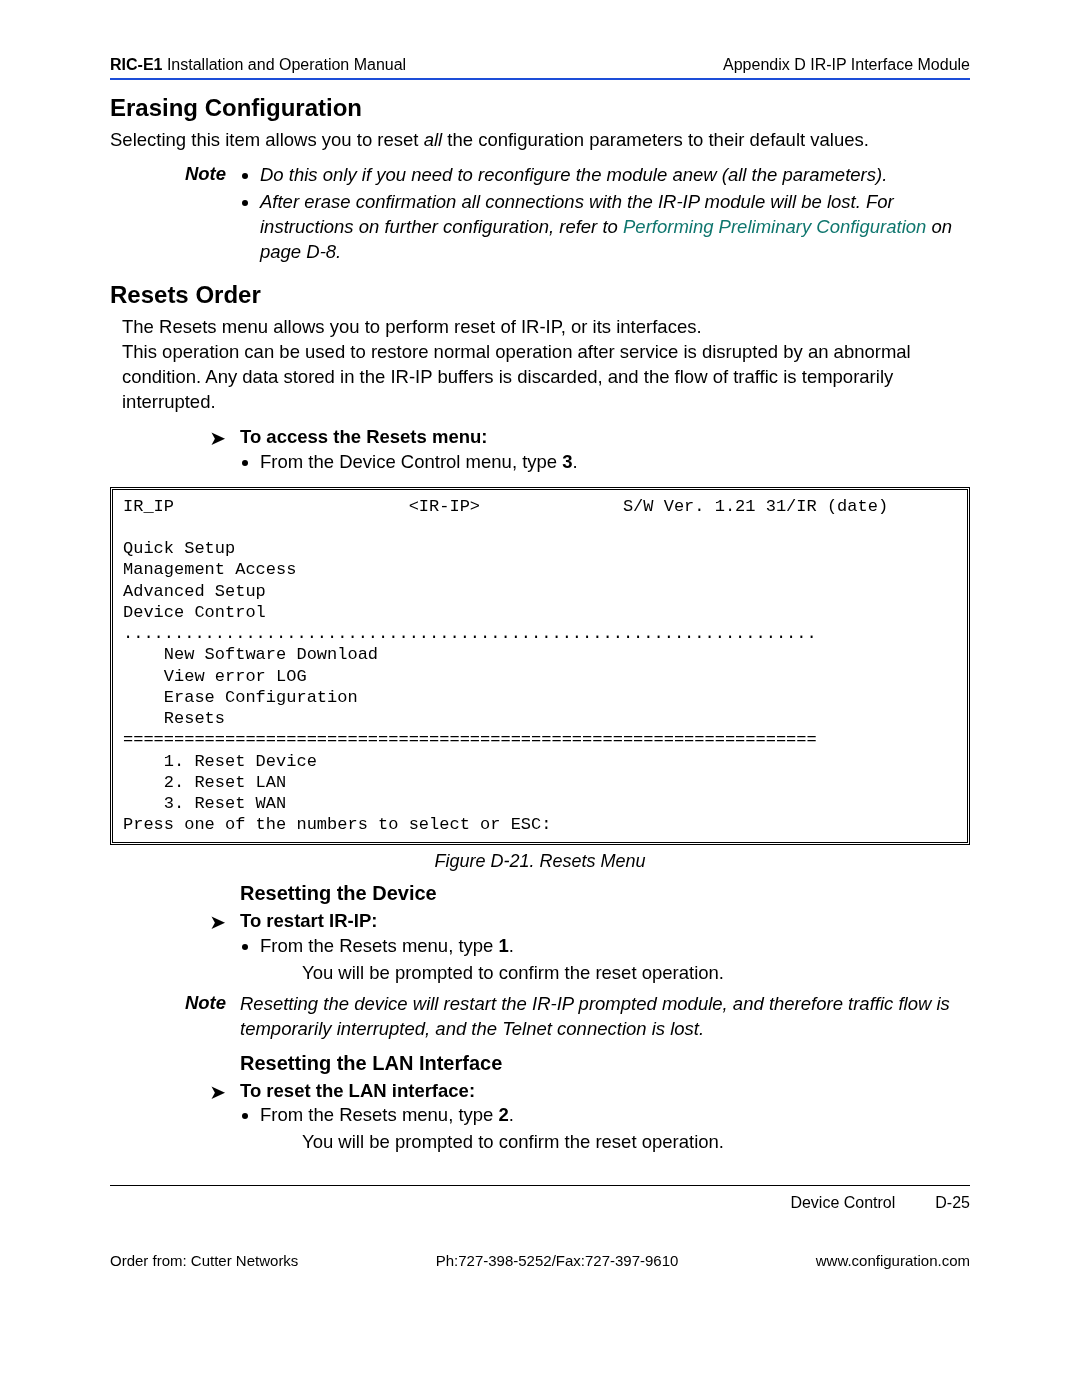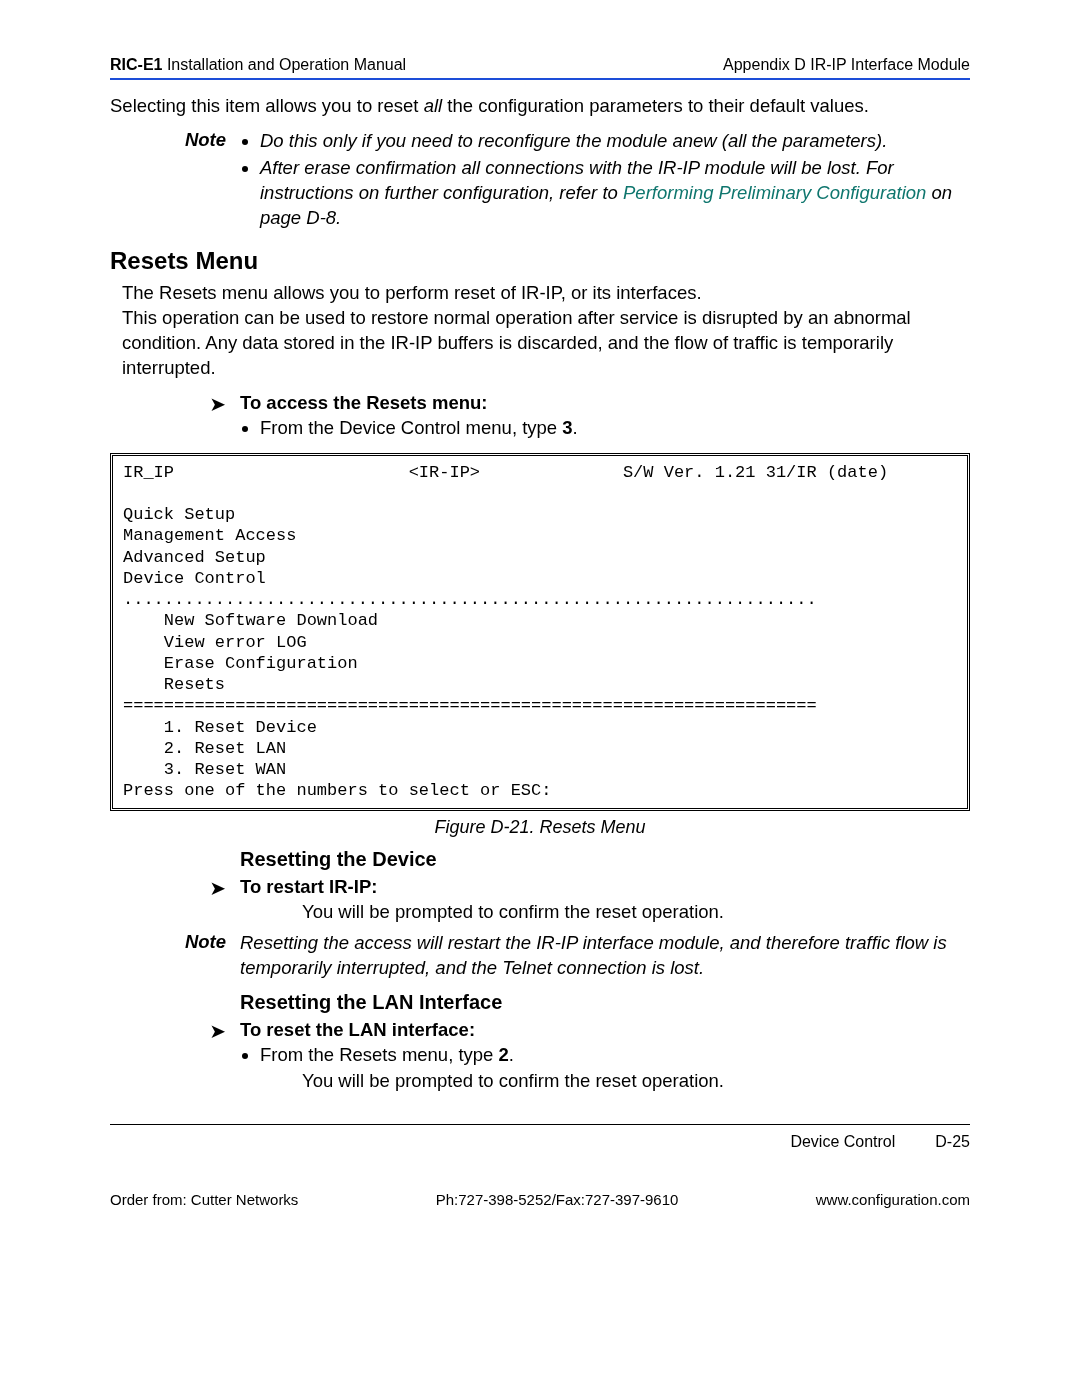--- a/index.html
+++ b/index.html
@@ -139,38 +139,39 @@
 
 <div class="page">
 
   <div class="top-header">
     <div class="left">
       <span>RIC-E1</span><span class="normal"> Installation and Operation Manual</span>
     </div>
     <div class="right">Appendix D  IR-IP Interface Module</div>
   </div>
 
+  <h2 class="section">Erasing Configuration</h2>
 
   <div class="body-indent para">
     <span>Selecting this item allows you to reset </span><span class="italic">all</span><span> the configuration parameters to their default values.</span>
   </div>
 
   <div class="note-block">
     <div class="note-label">Note</div>
     <div class="note-body">
       <ul class="bullets">
         <li>Do this only if you need to reconfigure the module anew (all the parameters).</li>
         <li>
           <span>After erase confirmation all connections with the IR-IP module will be lost. For instructions on further configuration, refer to </span><span class="link">Performing Preliminary Configuration</span><span> on page D-8.</span>
         </li>
       </ul>
     </div>
   </div>
 
-  <h2 class="section">Resets Menu</h2>
+  <h2 class="section">Resets Order</h2>
 
   <div class="body-indent para" style="white-space: pre-line; margin-left: 12px;">The Resets menu allows you to perform reset of IR-IP, or its interfaces.
 This operation can be used to restore normal operation after service is disrupted by an abnormal condition. Any data stored in the IR-IP buffers is discarded, and the flow of traffic is temporarily interrupted.</div>
 
   <div class="proc-block">
     <div class="arrow"><span>➤</span></div>
     <div class="proc-body">
       <div class="proc-title">To access the Resets menu:</div>
       <ul class="bullets proc-indent">
         <li>
@@ -199,27 +200,32 @@
 Press one of the numbers to select or ESC:</div>
 
   <div class="figure-caption">Figure D-21.  Resets Menu</div>
 
   <h3 class="subsection">Resetting the Device</h3>
 
   <div class="proc-block">
     <div class="arrow"><span>➤</span></div>
     <div class="proc-body">
       <div class="proc-title">To restart IR-IP:</div>
+      <ul class="bullets proc-indent">
+        <li>
+          <span>From the Resets menu, type </span><span class="bold">1</span><span>.</span>
+        </li>
+      </ul>
       <div class="proc-indent2">You will be prompted to confirm the reset operation.</div>
     </div>
   </div>
 
   <div class="note-block">
     <div class="note-label">Note</div>
-    <div class="note-body">Resetting the access will restart the IR-IP interface module, and therefore traffic flow is temporarily interrupted, and the Telnet connection is lost.</div>
+    <div class="note-body">Resetting the device will restart the IR-IP prompted module, and therefore traffic flow is temporarily interrupted, and the Telnet connection is lost.</div>
   </div>
 
   <h3 class="subsection">Resetting the LAN Interface</h3>
 
   <div class="proc-block">
     <div class="arrow"><span>➤</span></div>
     <div class="proc-body">
       <div class="proc-title">To reset the LAN interface:</div>
       <ul class="bullets proc-indent">
         <li>

